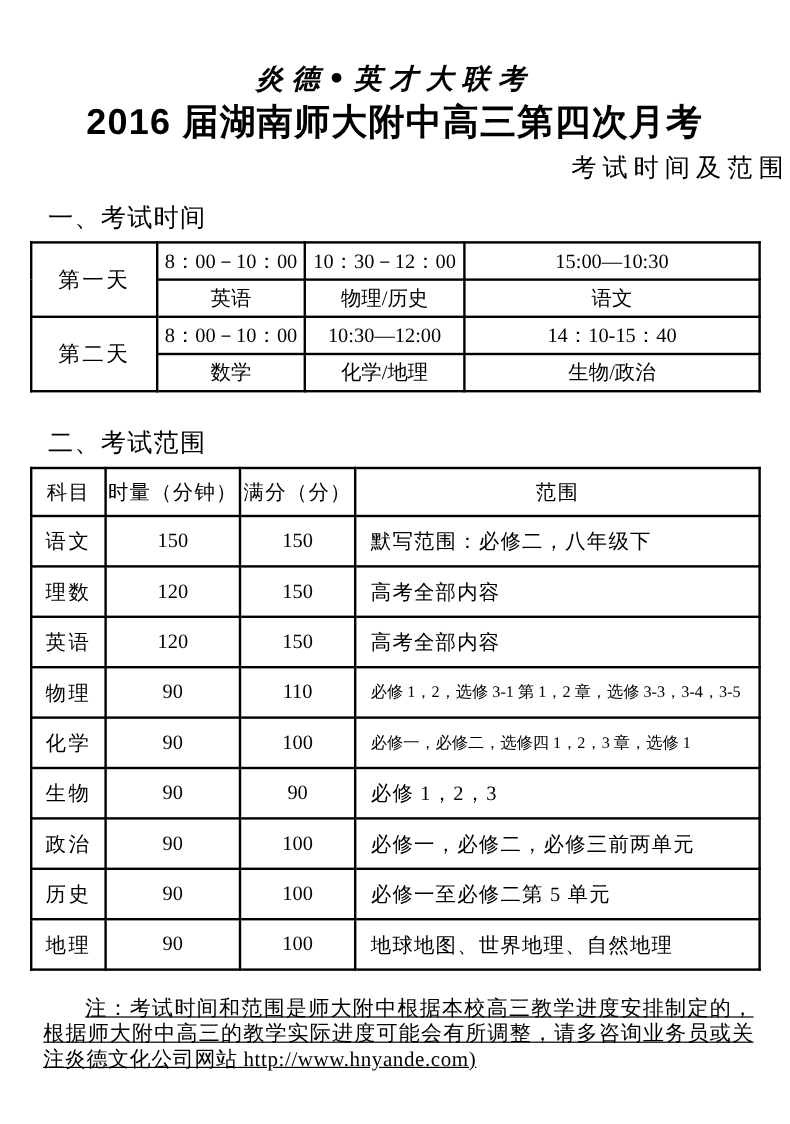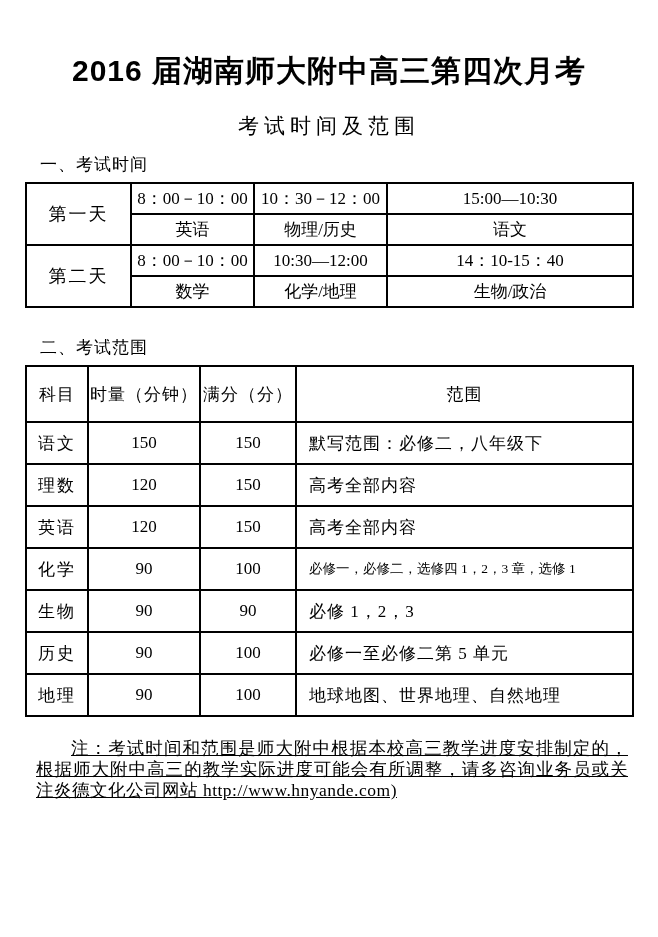--- a/index.html
+++ b/index.html
@@ -22,28 +22,28 @@
   }
   .title {
     text-align: center;
     font-family: "Liberation Sans", "DejaVu Sans", sans-serif;
     font-weight: bold;
     font-size: 30px;
     margin-top: 1px;
     letter-spacing: 1px;
   }
   .subtitle {
-    text-align: center;
+    text-align: right;
     font-size: 21px;
     letter-spacing: 5px;
-    margin-top: 20px;
+    margin-top: 3px;
   }
 
   .section-heading {
-    font-size: 17px;
+    font-size: 21px;
     letter-spacing: 1px;
     margin: 13px 0 6px 40px;
   }
 
   table {
     border-collapse: collapse;
     table-layout: fixed;
     margin-left: 25px;
     width: 607px;
     padding-left: 42px;
@@ -56,21 +56,21 @@
     font-weight: normal;
     overflow: hidden;
     white-space: nowrap;
   }
 
   
   .time-table td { height: 31px; }
   .time-table .day-cell { font-size: 18px; letter-spacing: 2px; }
 
   
-  .scope-table th { height: 56px; letter-spacing: 1px; }
+  .scope-table th { height: 40px; letter-spacing: 1px; }
   .scope-table td { height: 42px; }
   .scope-table td.scope-cell, .scope-table th.scope-col-center { }
   .scope-table .scope-cell {
     text-align: left;
     padding-left: 12px;
     letter-spacing: 1px;
   }
   .scope-table .scope-cell.small { font-size: 13.5px; letter-spacing: 0; }
   .scope-table .subject-cell { letter-spacing: 2px; }
 
@@ -83,20 +83,21 @@
     text-indent: 35px;
     letter-spacing: 0.5px;
     text-decoration: underline;
   }
 </style>
 </head>
 <body>
 
 <div class="page">
 
+  <div class="brand">炎德•英才大联考</div>
   <h1 class="title">2016 届湖南师大附中高三第四次月考</h1>
   <div class="subtitle">考试时间及范围</div>
 
   <div class="section-heading">一、考试时间</div>
 
   <table class="time-table">
     <colgroup>
       <col style="width:105px">
         <col style="width:123px">
         <col style="width:133px">
@@ -156,30 +157,42 @@
       <td>150</td>
       <td class="scope-cell">高考全部内容</td>
     </tr>
     <tr>
       <td class="subject-cell">英语</td>
       <td>120</td>
       <td>150</td>
       <td class="scope-cell">高考全部内容</td>
     </tr>
     <tr>
+      <td class="subject-cell">物理</td>
+      <td>90</td>
+      <td>110</td>
+      <td class="scope-cell small">必修 1，2，选修 3-1 第 1，2 章，选修 3-3，3-4，3-5</td>
+    </tr>
+    <tr>
       <td class="subject-cell">化学</td>
       <td>90</td>
       <td>100</td>
       <td class="scope-cell small">必修一，必修二，选修四 1，2，3 章，选修 1</td>
     </tr>
     <tr>
       <td class="subject-cell">生物</td>
       <td>90</td>
       <td>90</td>
       <td class="scope-cell">必修 1，2，3</td>
+    </tr>
+    <tr>
+      <td class="subject-cell">政治</td>
+      <td>90</td>
+      <td>100</td>
+      <td class="scope-cell">必修一，必修二，必修三前两单元</td>
     </tr>
     <tr>
       <td class="subject-cell">历史</td>
       <td>90</td>
       <td>100</td>
       <td class="scope-cell">必修一至必修二第 5 单元</td>
     </tr>
     <tr>
       <td class="subject-cell">地理</td>
       <td>90</td>

